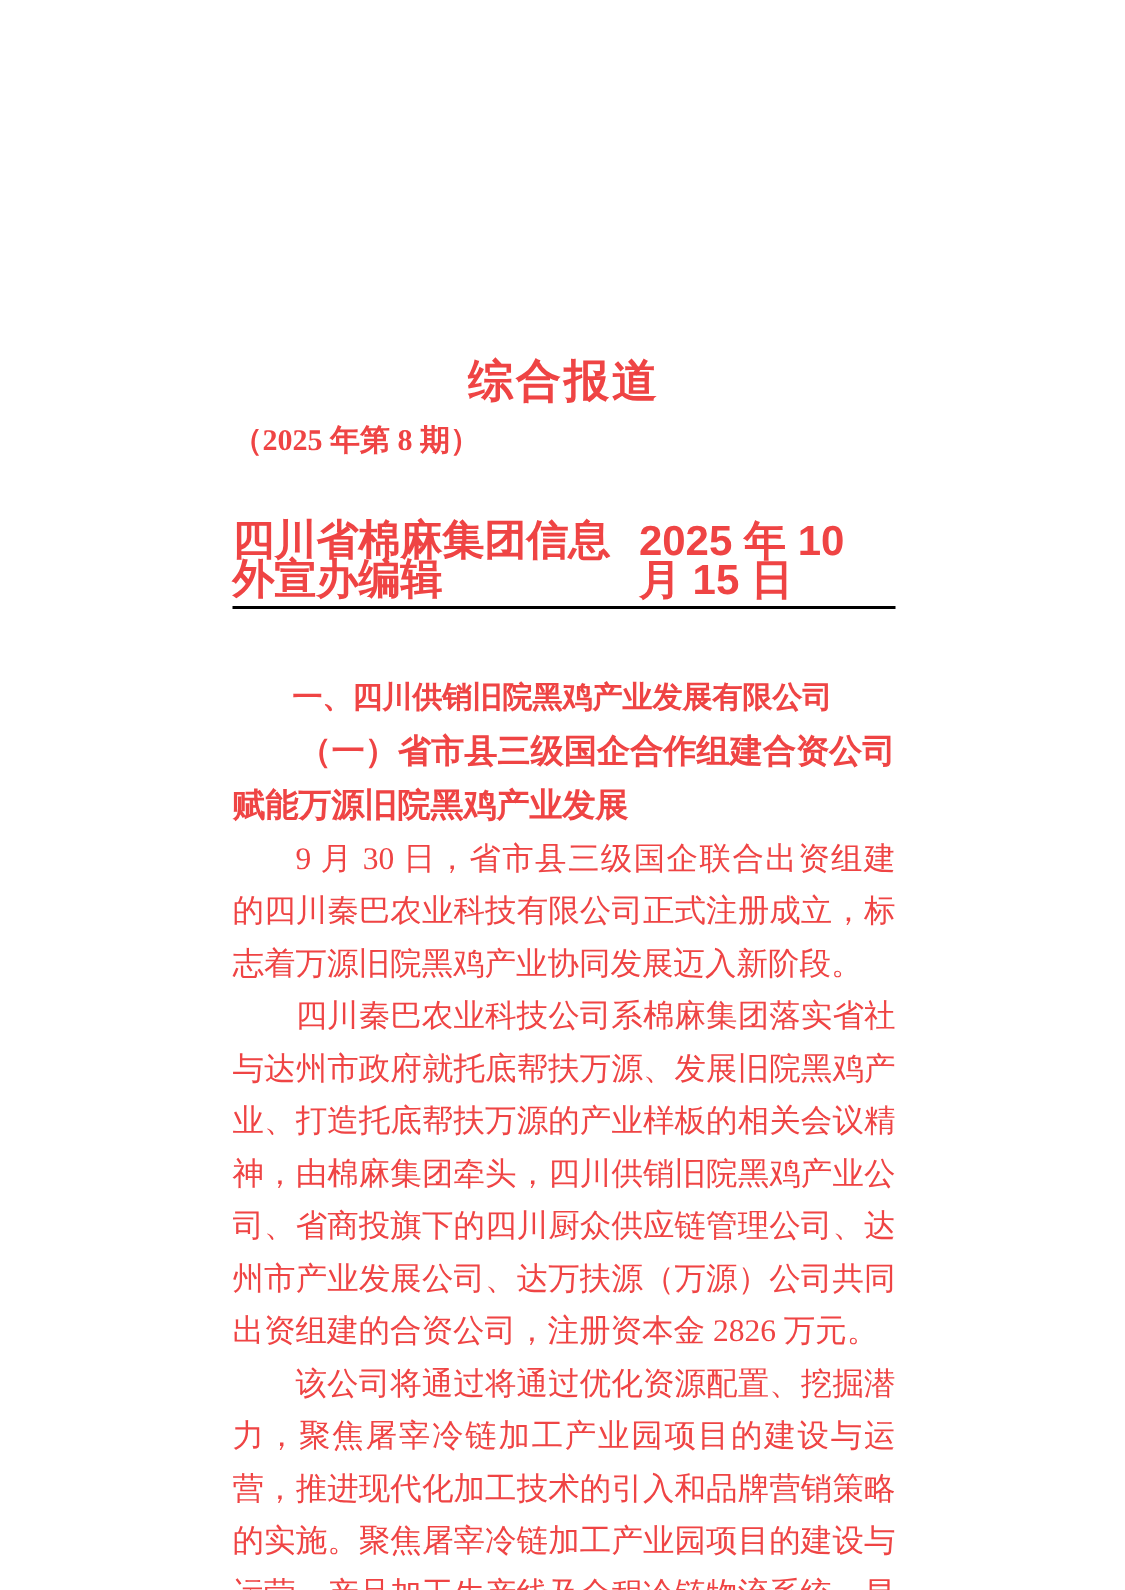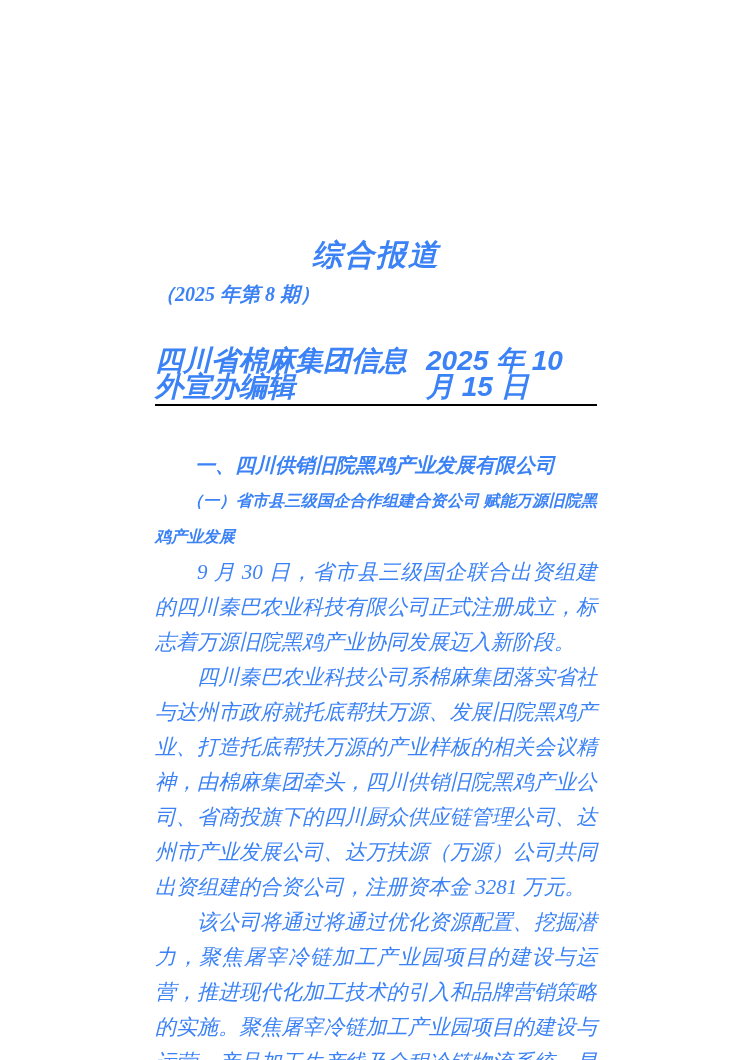--- a/index.html
+++ b/index.html
@@ -6,26 +6,25 @@
     margin: 0;
     padding: 0;
     background: #ffffff;
   }
   .page {
     position: relative;
     width: 634px;
     height: 1060px;
     margin: 0 auto;
     background: #ffffff;
-    color: #3b82f6;
+    color: #ef4444;
     box-sizing: border-box;
     padding: 236px 95px 0 97px;
     overflow: hidden;
     font-family: "Liberation Serif", "DejaVu Serif", serif;
-    font-style: italic;
   }
   .doc-title {
     margin: 0;
     text-align: center;
     font-size: 30px;
     line-height: 38px;
     font-weight: bold;
     letter-spacing: 2px;
     font-family: "Liberation Serif", "DejaVu Serif", serif;
   }
@@ -63,21 +62,21 @@
     margin: 0;
     font-size: 20px;
     line-height: 35px;
     font-weight: bold;
     text-indent: 2em;
     text-align: left;
     font-family: "Liberation Sans", "DejaVu Sans", sans-serif;
   }
   .sub-heading {
     margin: 0;
-    font-size: 16px;
+    font-size: 22px;
     line-height: 36px;
     font-weight: bold;
     text-indent: 2em;
     font-family: "Liberation Serif", "DejaVu Serif", serif;
   }
   .para {
     margin: 0;
     text-indent: 2em;
   }
 </style>
@@ -96,19 +95,19 @@
   </div>
 
   <div class="doc-body">
 
     <h2 class="sec-heading">一、四川供销旧院黑鸡产业发展有限公司</h2>
 
     <h3 class="sub-heading">（一）省市县三级国企合作组建合资公司 赋能万源旧院黑鸡产业发展</h3>
 
     <p class="para">9 月 30 日，省市县三级国企联合出资组建的四川秦巴农业科技有限公司正式注册成立，标志着万源旧院黑鸡产业协同发展迈入新阶段。</p>
 
-    <p class="para">四川秦巴农业科技公司系棉麻集团落实省社与达州市政府就托底帮扶万源、发展旧院黑鸡产业、打造托底帮扶万源的产业样板的相关会议精神，由棉麻集团牵头，四川供销旧院黑鸡产业公司、省商投旗下的四川厨众供应链管理公司、达州市产业发展公司、达万扶源（万源）公司共同出资组建的合资公司，注册资本金 3281 万元。</p>
+    <p class="para">四川秦巴农业科技公司系棉麻集团落实省社与达州市政府就托底帮扶万源、发展旧院黑鸡产业、打造托底帮扶万源的产业样板的相关会议精神，由棉麻集团牵头，四川供销旧院黑鸡产业公司、省商投旗下的四川厨众供应链管理公司、达州市产业发展公司、达万扶源（万源）公司共同出资组建的合资公司，注册资本金 2826 万元。</p>
 
     <p class="para">该公司将通过将通过优化资源配置、挖掘潜力，聚焦屠宰冷链加工产业园项目的建设与运营，推进现代化加工技术的引入和品牌营销策略的实施。聚焦屠宰冷链加工产业园项目的建设与运营、产品加工生产线及全程冷链物流系统，显著提高旧院黑鸡产</p>
 
   </div>
 
 </div>
 
 </body></html>

